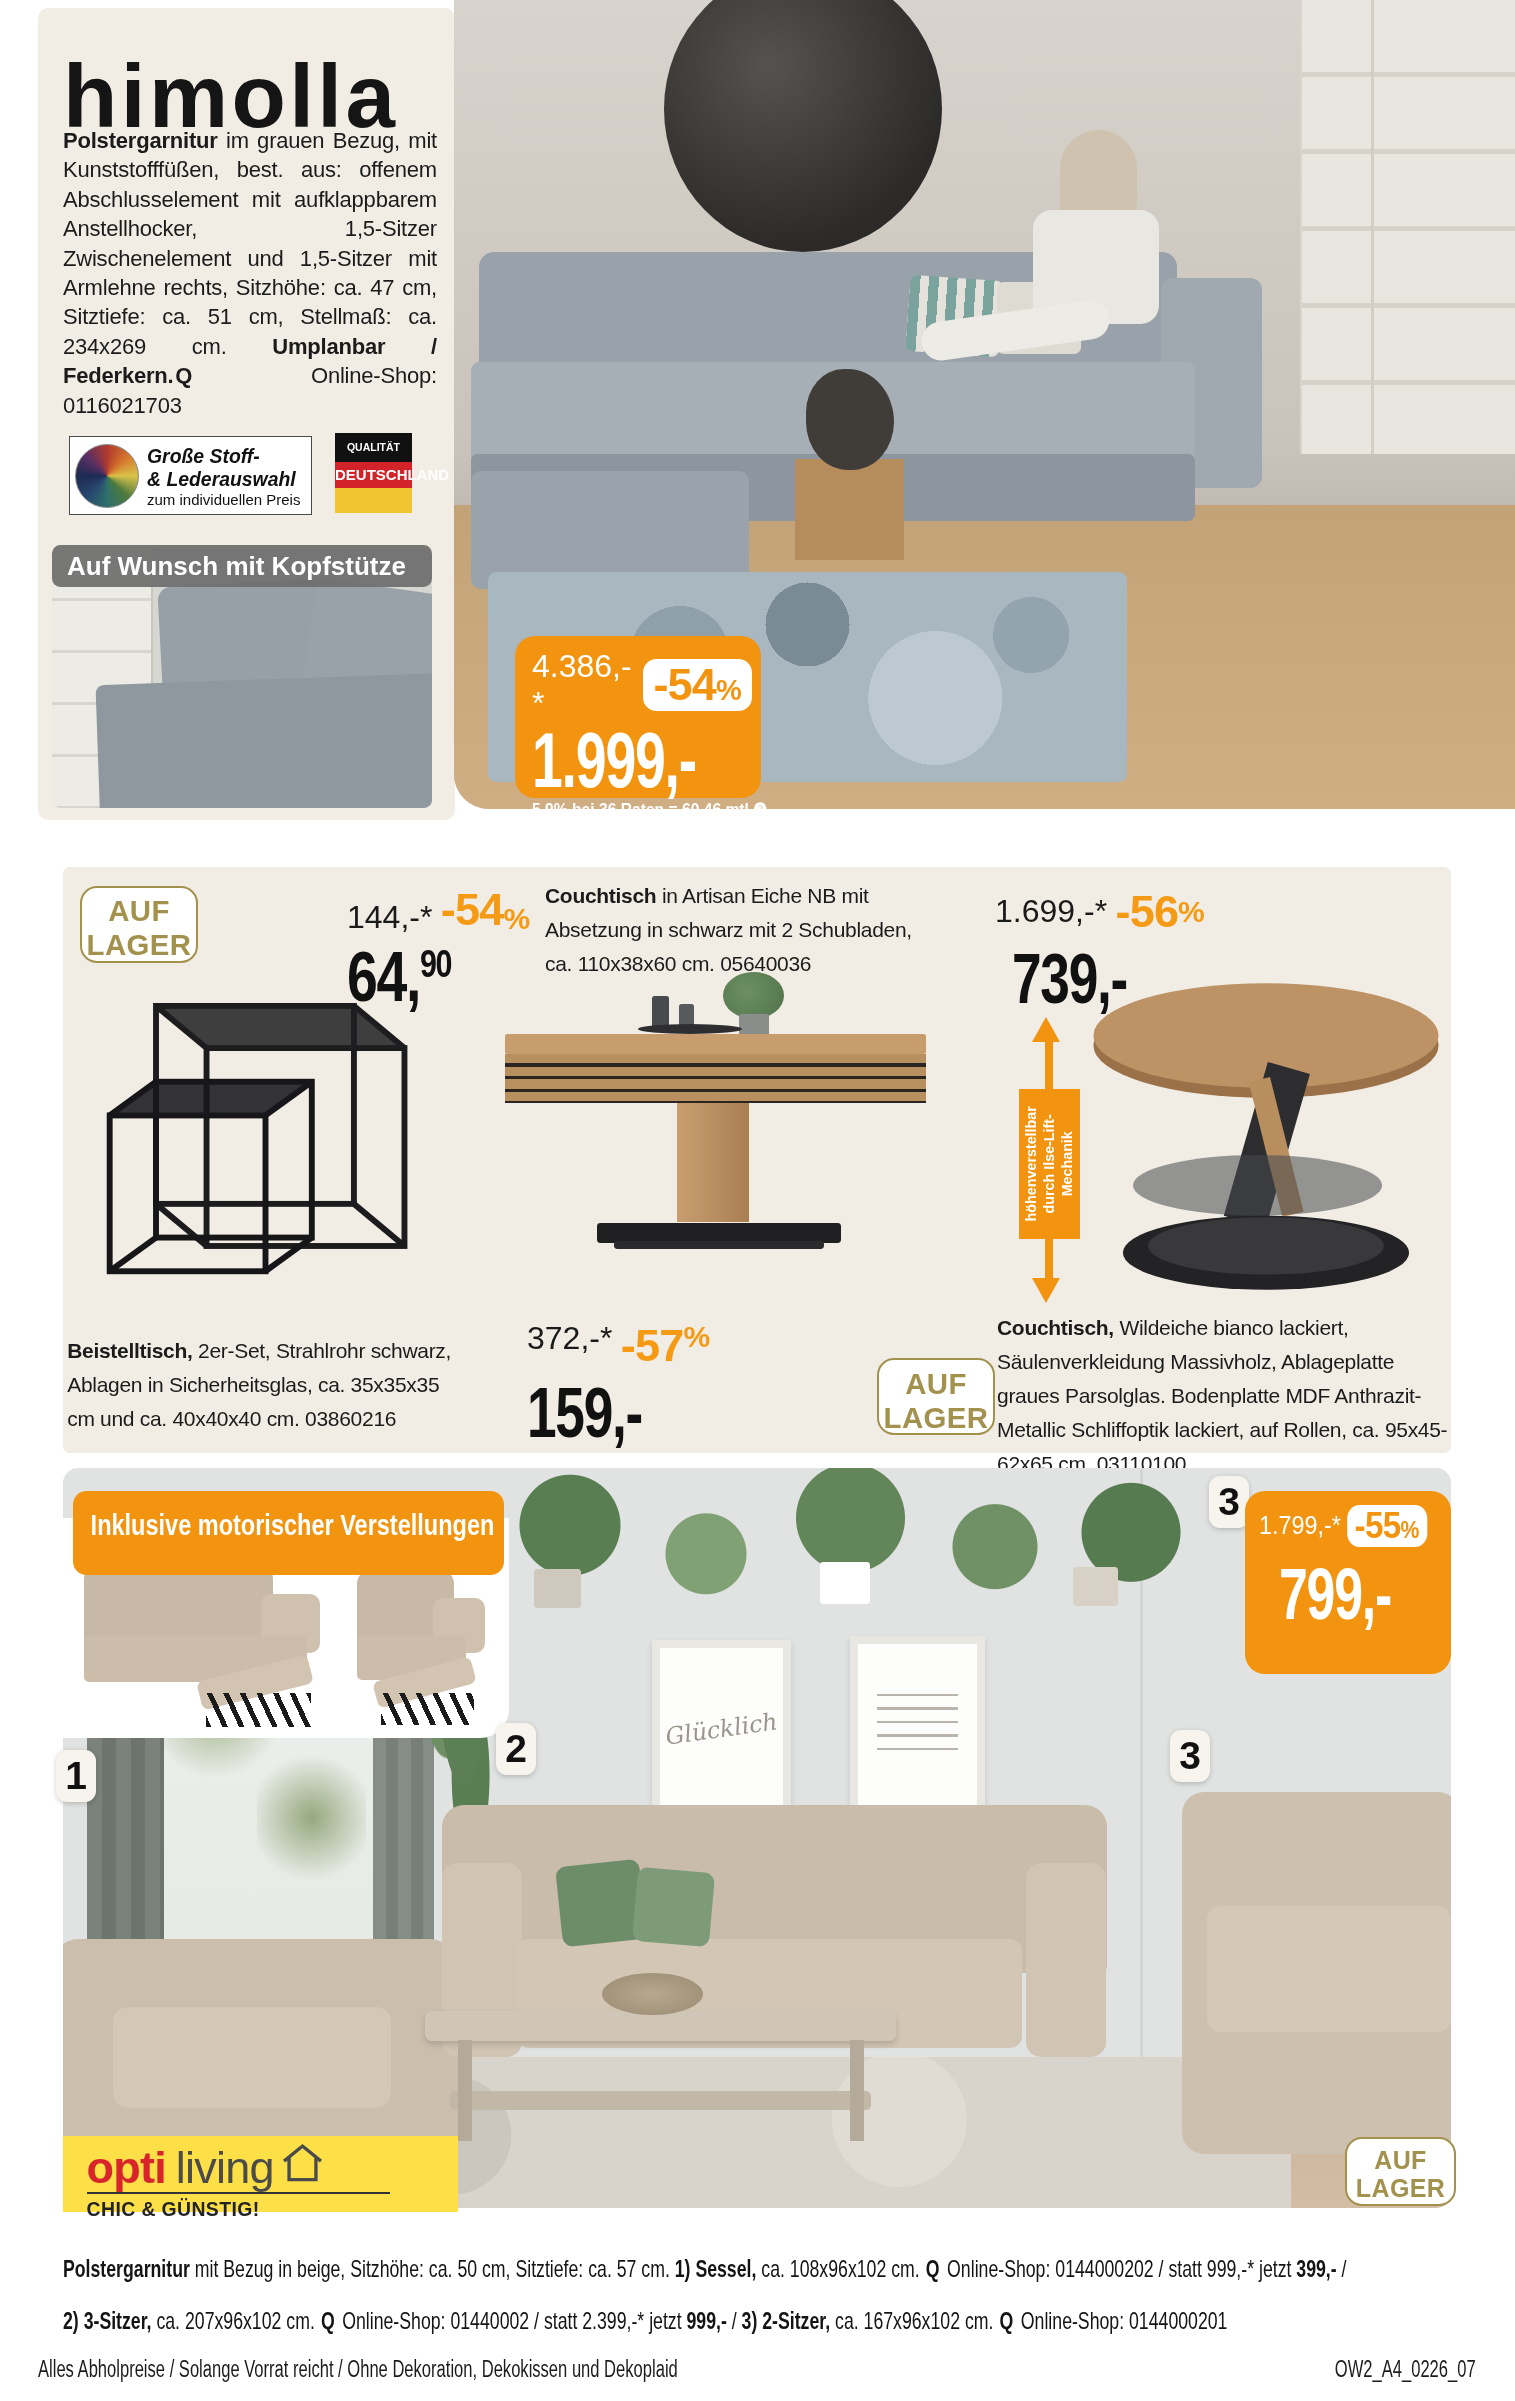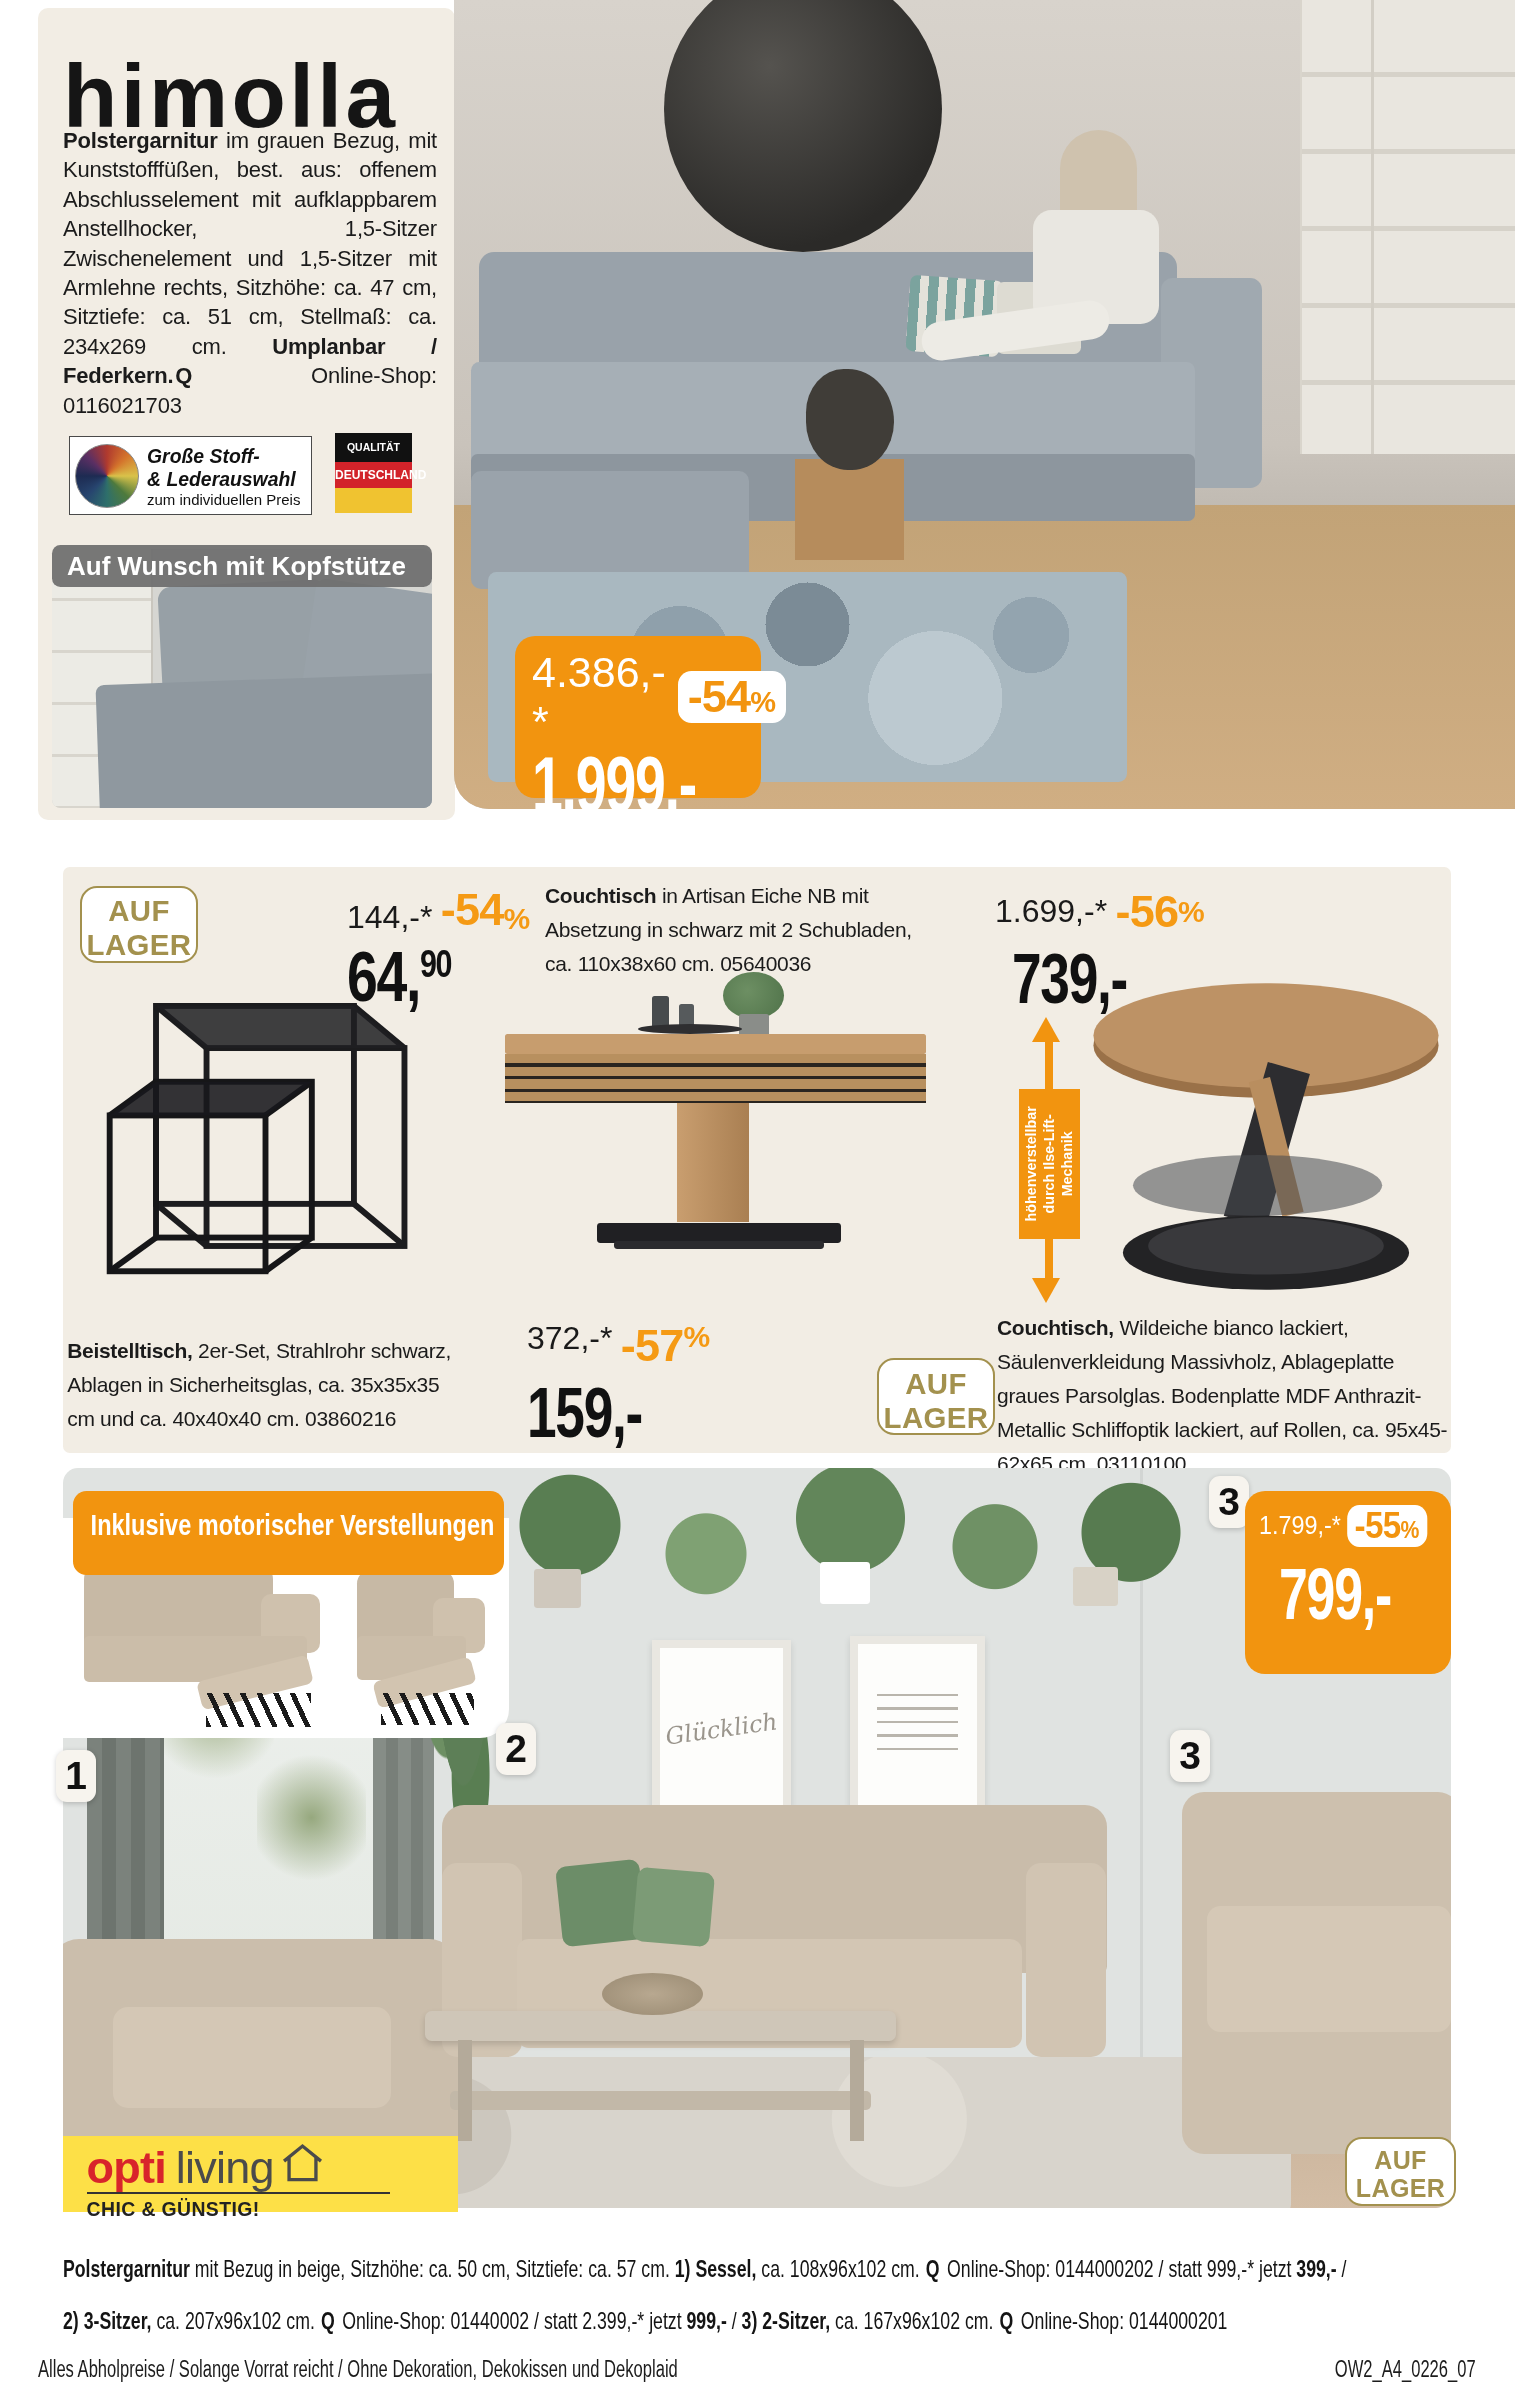--- a/index.html
+++ b/index.html
@@ -16,33 +16,33 @@
 
   .fabric-badge{left:69px;top:436px;width:241px;height:77px;background:#fff;border:1.7px solid #4a4a4a;}
   .fabric-circle{left:5px;top:6.7px;width:62px;height:62px;border-radius:50%;
      background:conic-gradient(#b03a2e,#d4742c,#d9c24a,#4e7a3d,#2e6f6b,#27456f,#1d2b52,#5b2f63,#b03a2e);
      border:1.7px solid #888;}
   .fabric-text{left:77px;top:8.4px;line-height:1.18;}
   .fabric-text .l1,.fabric-text .l2{font-weight:700;font-size:19.4px;color:#111;font-style:italic;}
   .fabric-text .l3{font-size:15px;color:#111;}
   .quality-badge{left:335px;top:433px;width:77px;height:80px;}
   .q-black{left:0;top:0;width:100%;height:29px;background:#111;color:#fff;font-weight:700;font-size:10.5px;line-height:29px;text-align:center;letter-spacing:0;}
-  .q-red{left:0;top:29px;width:100%;height:26px;background:#D2232A;color:#fff;font-weight:700;font-size:12px;line-height:26px;text-align:left;}
+  .q-red{left:0;top:29px;width:100%;height:26px;background:#D2232A;color:#fff;font-weight:700;font-size:15px;line-height:26px;text-align:left;}
   .q-gold{left:0;top:55px;width:100%;height:25px;background:#F0C330;}
 
   .headrest-banner{left:52px;top:545px;width:380px;height:42px;background:rgba(110,110,110,0.93);
      border-radius:8.4px;color:#fff;font-weight:700;font-size:26px;line-height:42px;padding-left:15px;z-index:6;box-sizing:border-box;}
   .inset-photo{left:52px;top:549px;width:380px;height:259px;border-radius:8.4px;overflow:hidden;background:#d6d6d2;z-index:4;}
 
   
   .hero-photo{left:454px;top:0;width:1061px;height:809px;border-radius:0 0 0 35px;overflow:hidden;
      background:linear-gradient(180deg,#d8d3cc,#c9c3bb 55%,#c0bab2 63%);}
   .price-badge{background:#F2940F;border-radius:20px;box-sizing:border-box;}
   .pb-row{display:flex;align-items:center;}
-  .pb-old{color:#fff;font-size:43px;font-weight:400;}
+  .pb-old{color:#fff;font-size:32px;font-weight:400;}
   .pb-pill{background:#fff;border-radius:13.5px;padding:0 10px;margin-left:11.8px;display:flex;align-items:baseline;}
   .pb-disc{color:#F2940F;font-size:45px;font-weight:800;letter-spacing:-0.8px;}
   .pb-pct{color:#F2940F;font-size:29px;font-weight:800;}
   .pb-new{color:#fff;font-size:77px;font-weight:800;letter-spacing:-1.7px;transform:scaleX(0.72);transform-origin:left center;white-space:nowrap;line-height:1;}
   .pb-fin{color:#fff;font-size:17px;font-weight:700;transform:scaleX(0.92);transform-origin:left center;white-space:nowrap;}
 
   
   .panel-mid{left:63px;top:867px;width:1388px;height:586px;background:#F2EDE4;border-radius:6.7px;}
   .stock-badge{width:118px;height:77px;background:#fff;border:2.5px solid #A3914E;border-radius:17px;
      color:#A3914E;font-weight:700;font-size:29.4px;text-align:center;line-height:1.15;padding-top:6.7px;box-sizing:border-box;letter-spacing:0.4px;}

